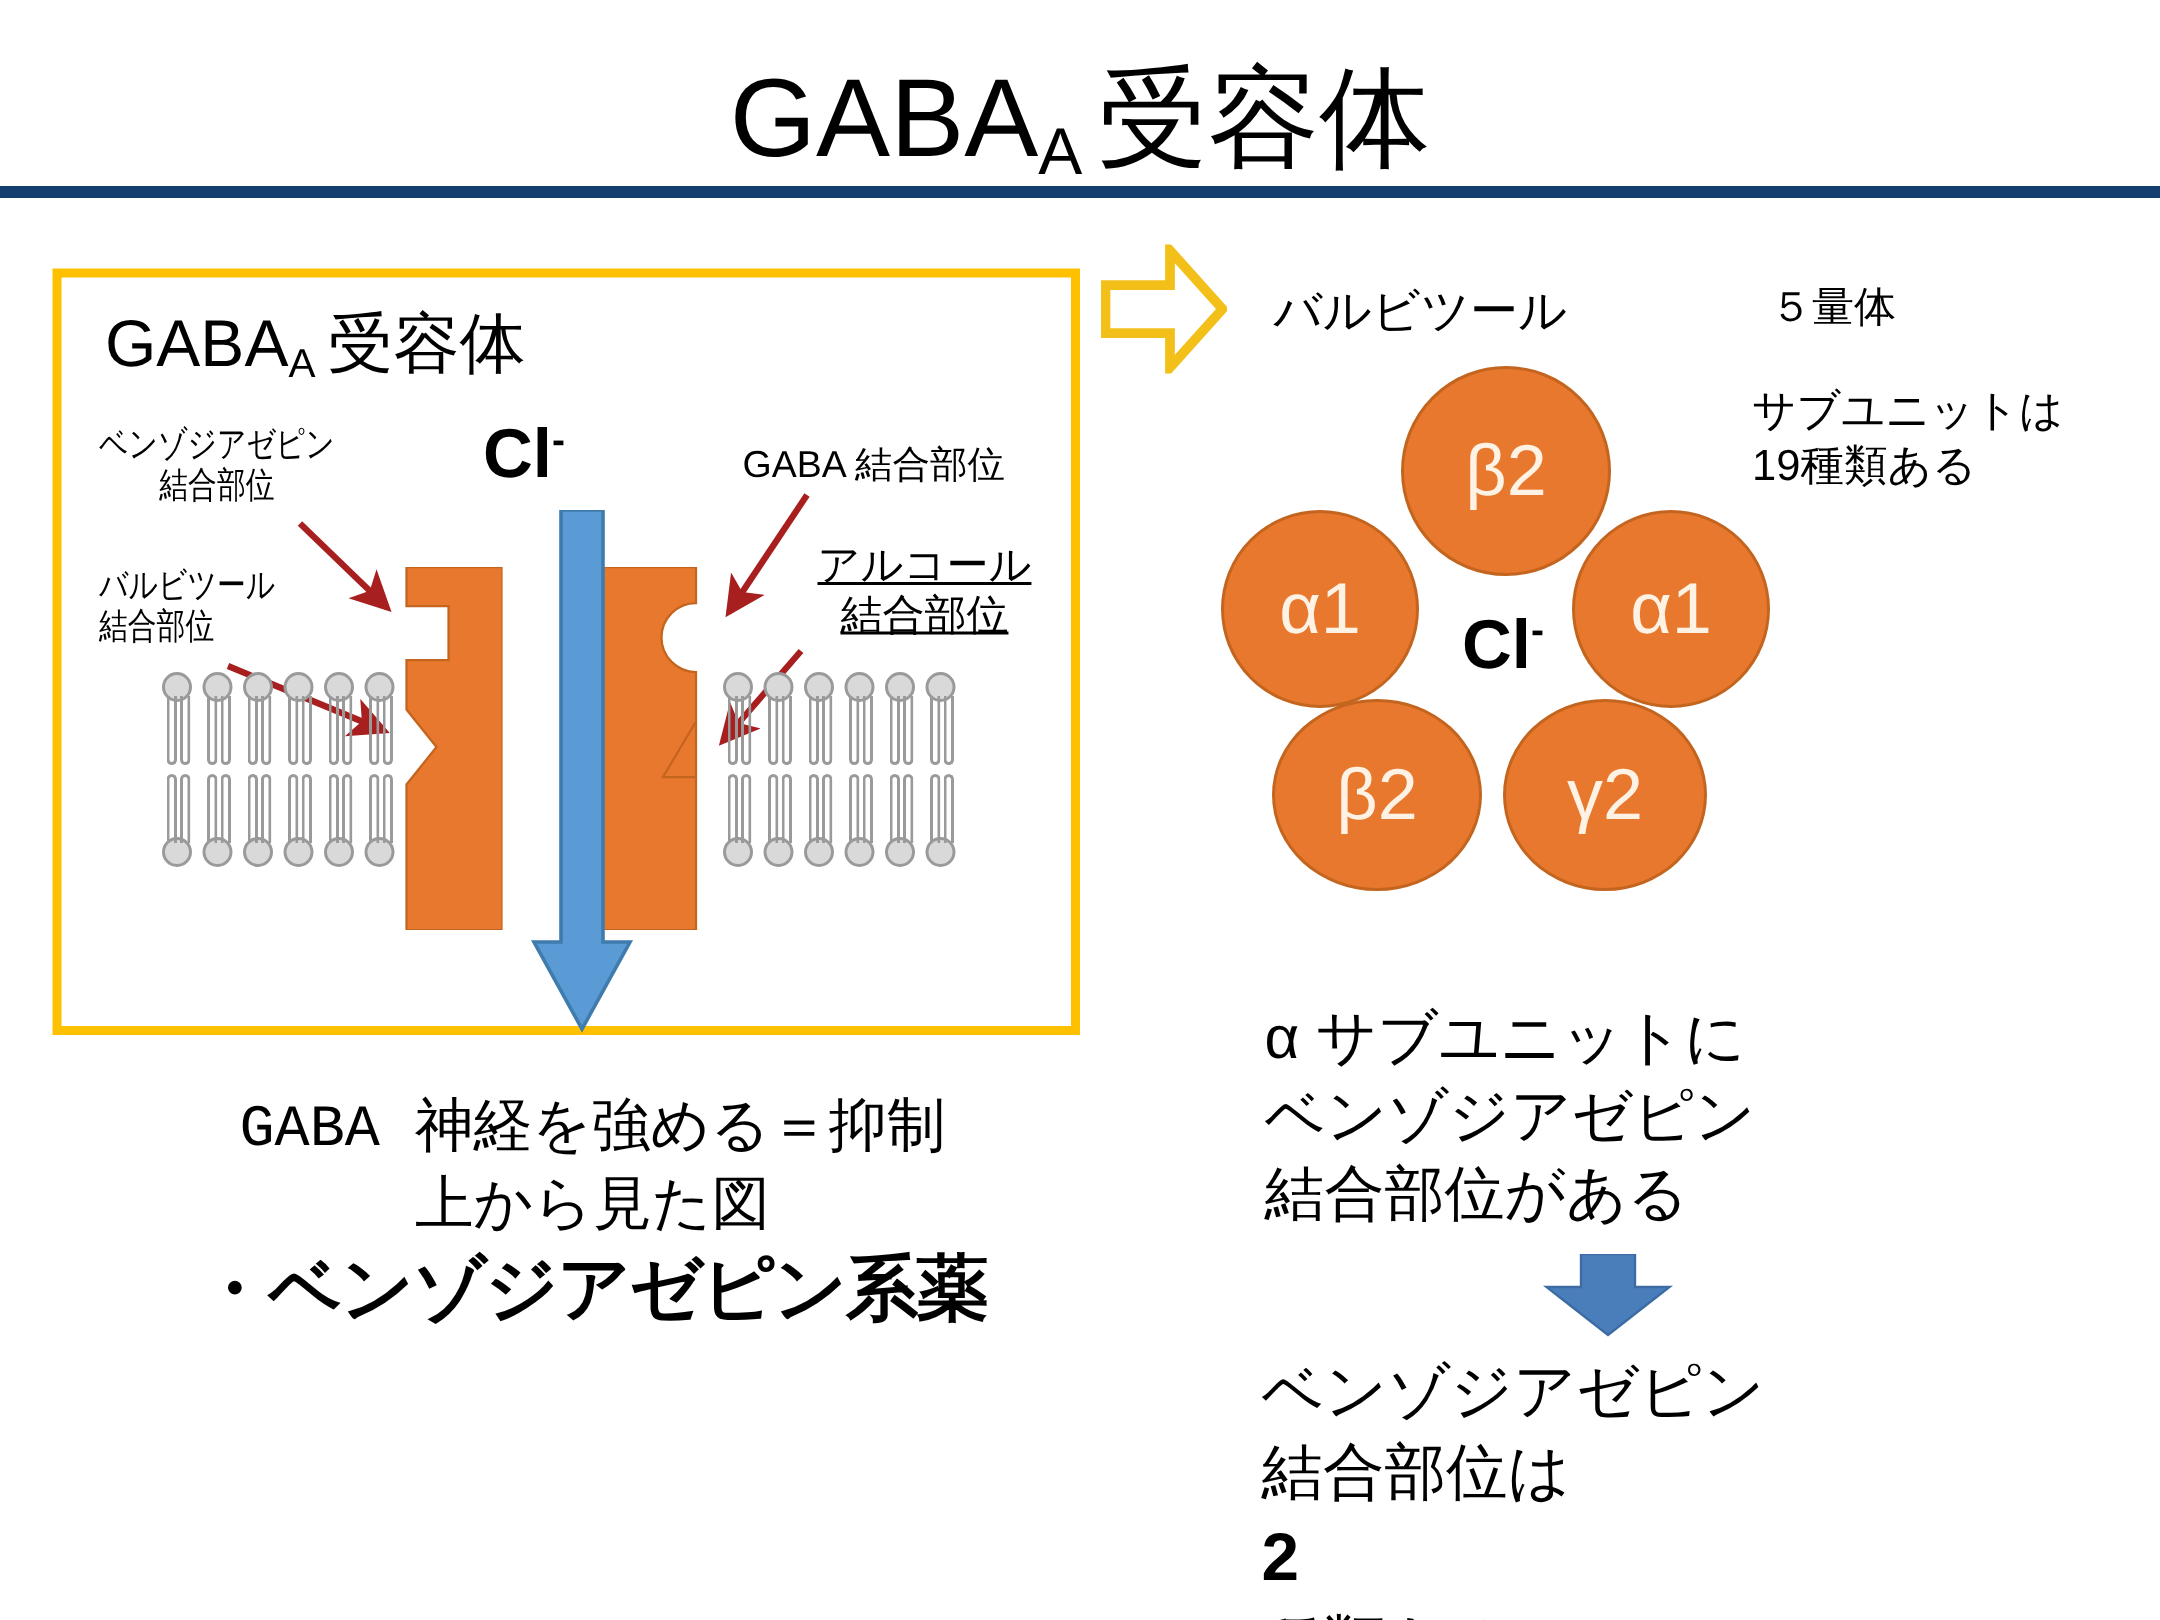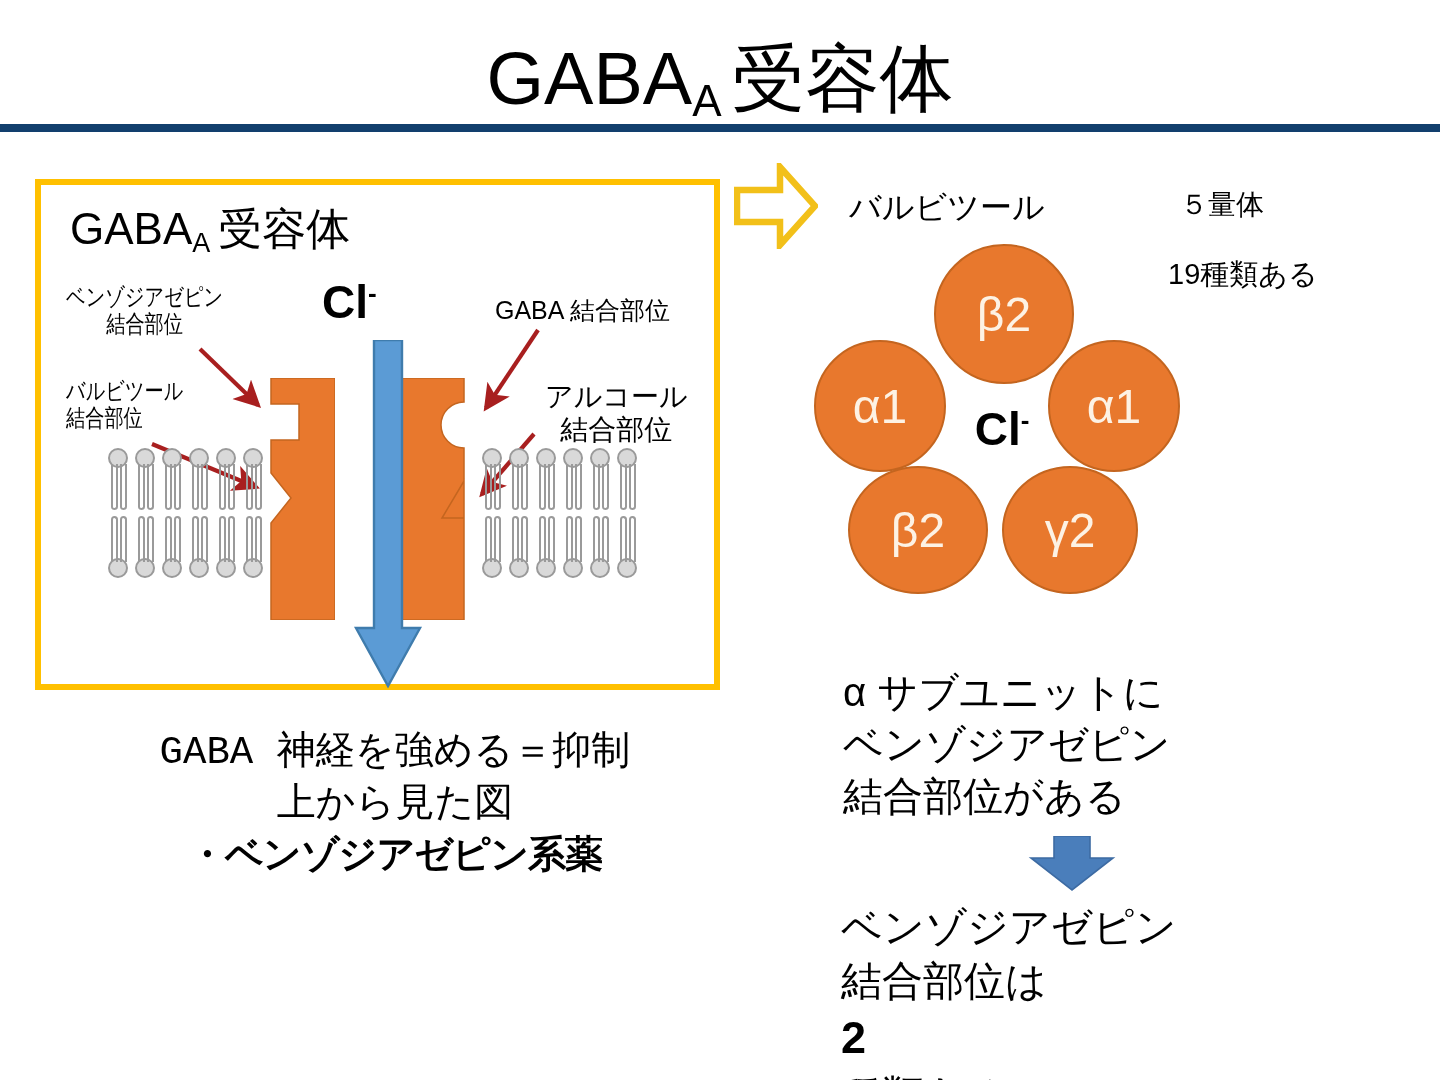--- a/index.html
+++ b/index.html
@@ -37,21 +37,21 @@
 
   
   .lbl{position:absolute;line-height:1.12;white-space:nowrap;}
   .lbl-narrow{
     font-size:24px;transform:scaleX(0.80);
   }
   .lbl-bzd{left:66px;top:284px;text-align:center;transform-origin:left top;}
   .lbl-bzd .l2{display:block;text-align:center;}
   .lbl-bar{left:66px;top:378px;text-align:left;transform-origin:left top;}
   .lbl-gaba{left:495px;top:296px;font-size:25px;}
-  .lbl-alc{left:545px;top:380px;font-size:28px;line-height:1.18;}
+  .lbl-alc{left:545px;top:360px;font-size:28px;line-height:1.18;text-decoration:underline;}
   .lbl-alc .l2{display:block;text-align:center;}
 
   
   .cl-top{
     position:absolute;left:322px;top:275px;font-size:46px;font-weight:700;
     white-space:nowrap;
   }
   .cl-top sup{font-size:26px;font-weight:700;}
 
   
@@ -126,21 +126,21 @@
   }
   .r-text2 span{display:block;}
   .r-text2 .big{font-weight:700;font-size:45px;}
 
   
   .b-text{
     position:absolute;left:105px;top:728px;width:580px;text-align:center;
     font-size:39px;line-height:1.33;white-space:nowrap;
   }
   .b-text .ln{display:block;font-family:Liberation Mono, monospace;}
-  .b-text .bold{font-weight:700;font-size:38px;letter-spacing:-1px;}
+  .b-text .bold{font-weight:700;font-size:48px;letter-spacing:-1px;}
 </style>
 </head>
 <body>
 
 <div id="slide">
 
   <div class="title">
     <span>GABA</span><span class="sub">A</span><span class="jp">受容体</span>
   </div>
   <div class="title-rule"></div>
@@ -384,20 +384,21 @@
     <path d="M26,0 L54,0 L54,288 L72,288 L40,346 L8,288 L26,288 Z" fill="#5b9bd5" stroke="#3f7cad" stroke-width="2.4"></path>
   </svg>
 
   <svg class="yarrow" width="84" height="86" viewBox="0 0 84 86">
     <path d="M3,27 L46,27 L46,4 L81,43 L46,82 L46,59 L3,59 Z" fill="#ffffff" stroke="#f2c019" stroke-width="6.5" stroke-linejoin="miter"></path>
   </svg>
 
   <div class="r-view">バルビツール</div>
   <div class="r-penta">５量体</div>
   <div class="r-sub">
+    <span>サブユニットは</span>
     <span class="l2">19種類ある</span>
   </div>
 
   <div class="pent">
     <div class="sub-circle sc-b2t">
       <span>β2</span>
     </div>
     <div class="sub-circle sc-a1l">
       <span>α1</span>
     </div>

